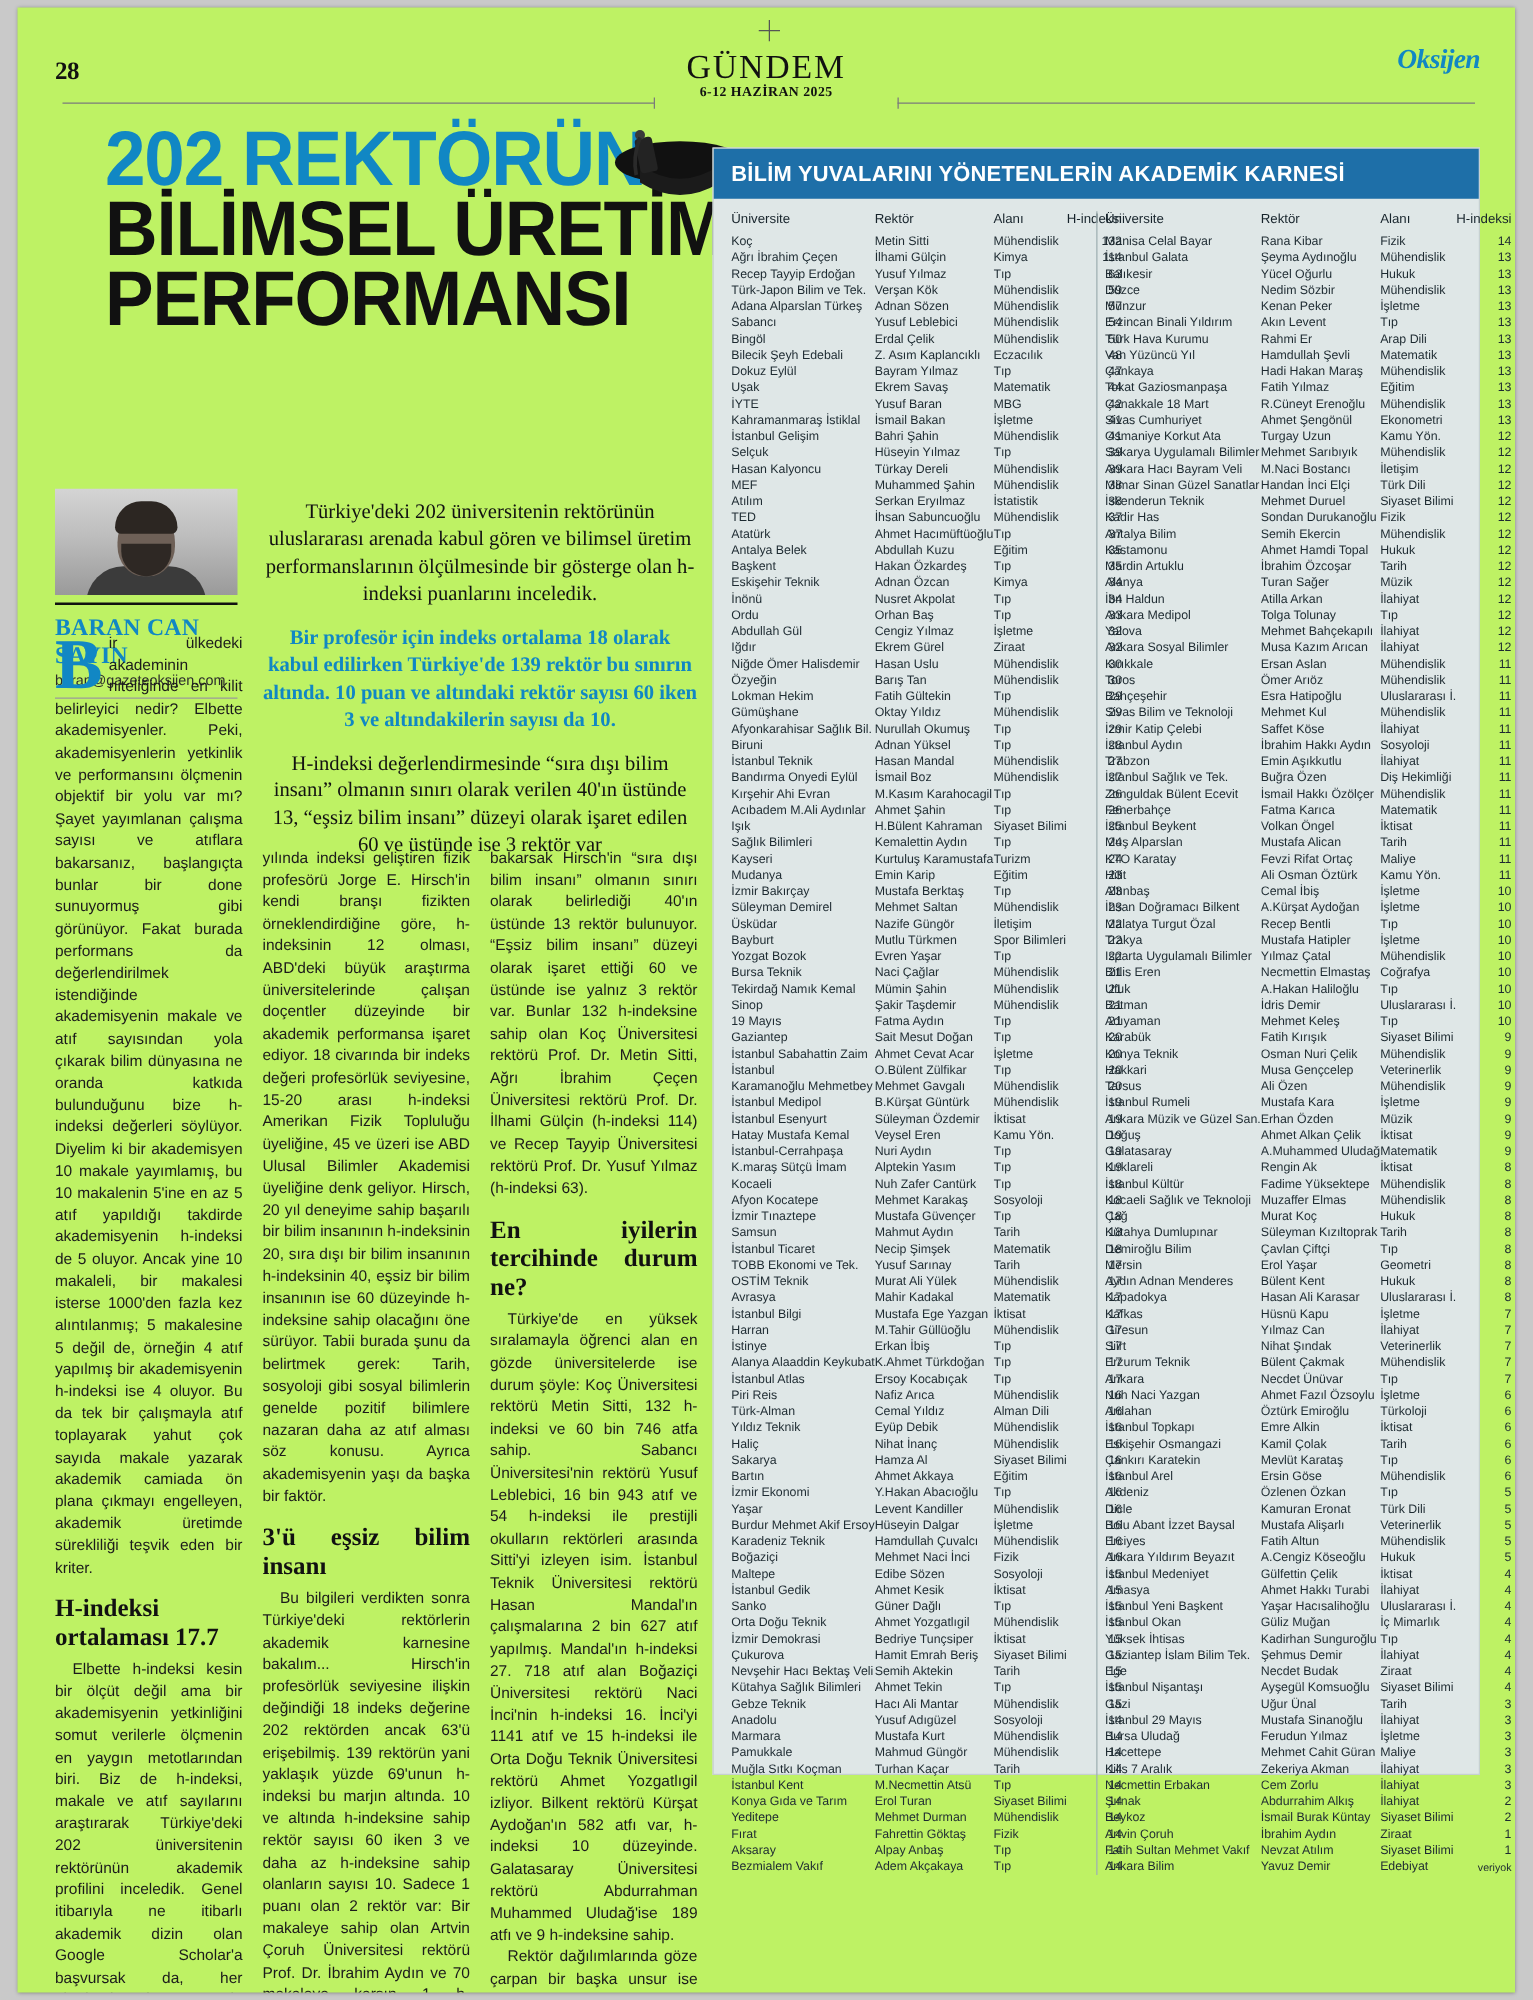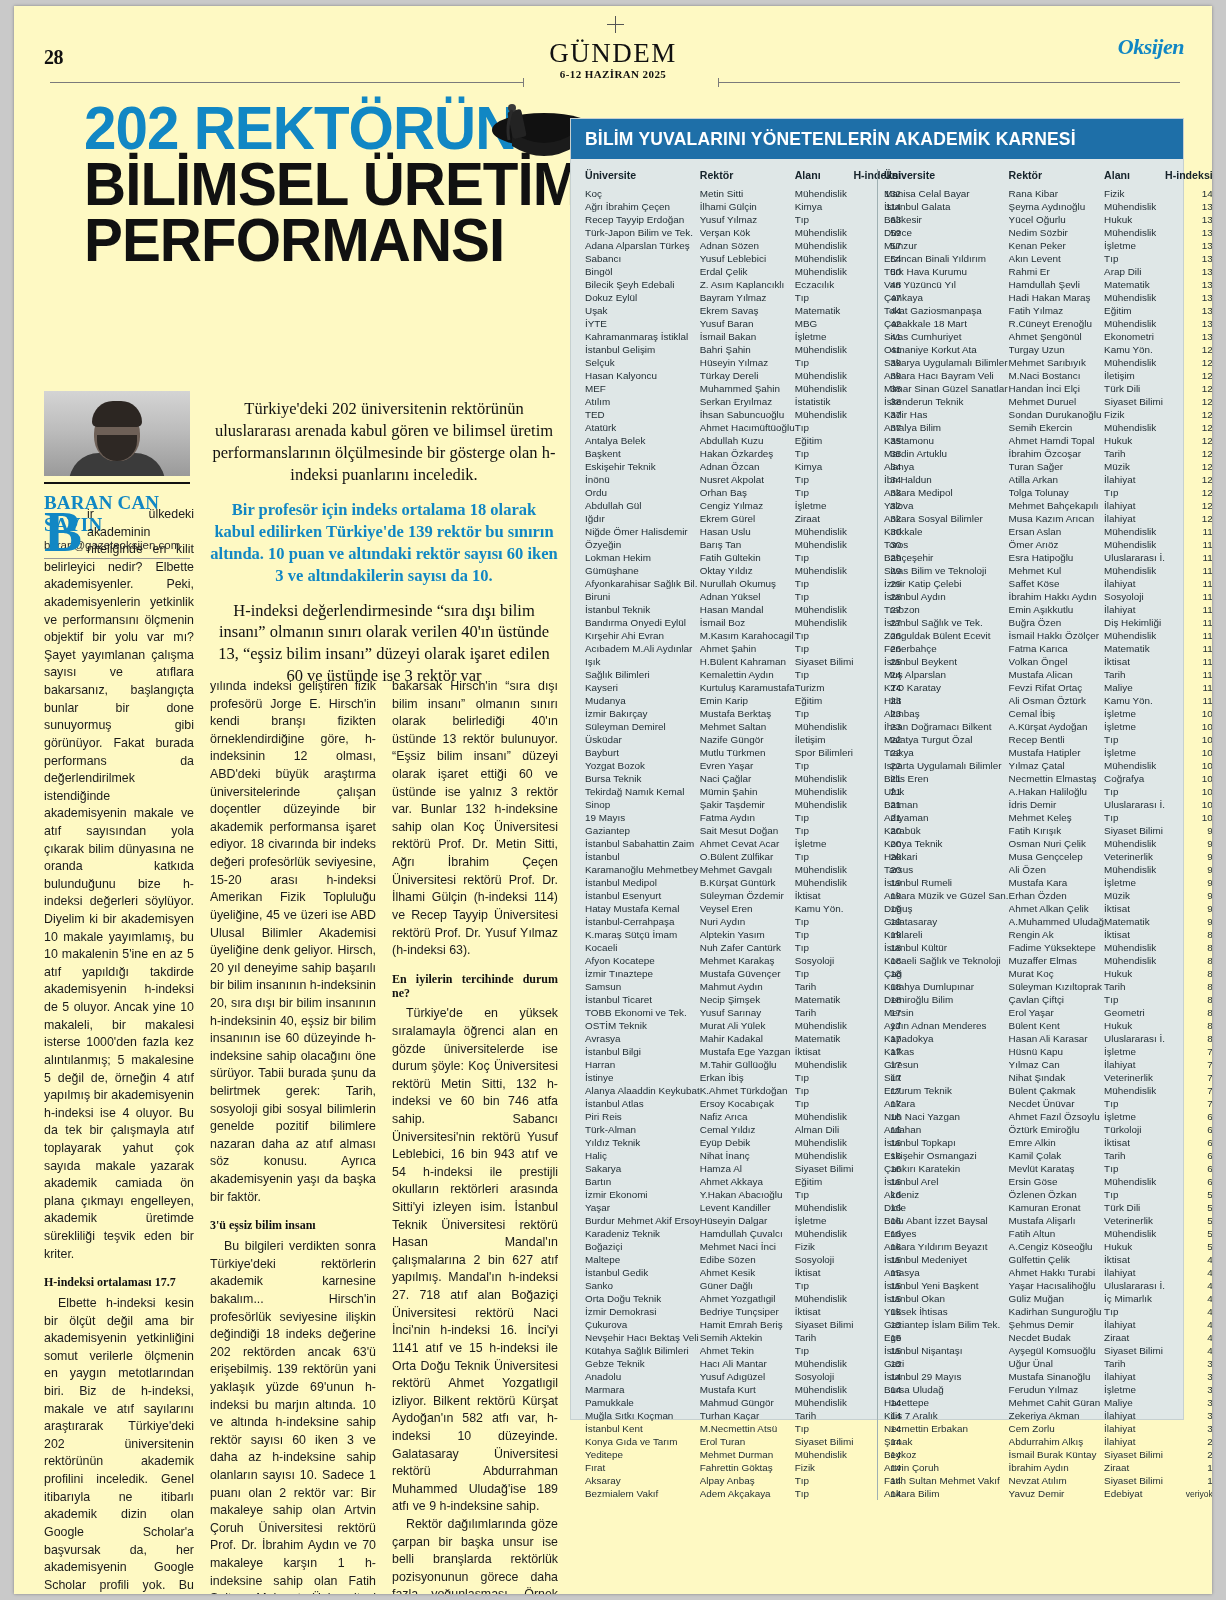--- a/index.html
+++ b/index.html
@@ -6,21 +6,21 @@
   html, body { margin:0; padding:0; }
   body {
     width:1226px; height:1600px;
     background:#c9c9c9;
     font-family:"Liberation Sans", sans-serif;
     overflow:hidden;
   }
   .page {
     position:absolute; left:14px; top:6px;
     width:1198px; height:1588px;
-    background:#fef9c3;
+    background:#bef264;
     box-shadow:0 0 3px rgba(0,0,0,.35);
     overflow:hidden;
   }
   
   .crop-mark {
     position:absolute; left:593px; top:10px;
     width:17px; height:17px;
   }
   .crop-mark:before, .crop-mark:after {
     content:""; position:absolute; background:#555;
@@ -134,21 +134,21 @@
   .col {
     position:absolute;
     font-size:12.4px; line-height:1.42; color:#1b1b1b;
     text-align:justify;
     -webkit-hyphens:auto; hyphens:auto;
   }
   .col p { margin:0 0 0 0; text-indent:14px; }
   .col p.noind { text-indent:0; }
   .col h3 {
     font-family:"Liberation Serif", serif;
-    font-size:12px; font-weight:bold; color:#111;
+    font-size:20px; font-weight:bold; color:#111;
     margin:13px 0 5px 0; line-height:1.15; text-indent:0;
   }
 
   .dropcap {
     float:left; font-family:"Liberation Serif", serif;
     font-size:57px; line-height:.78; font-weight:bold;
     color:#1187c4; margin:4px 5px 0 0;
   }
 
   #col1 { left:30px; top:500px; width:150px; }
@@ -185,21 +185,21 @@
     font-size:17.5px; font-weight:bold; letter-spacing:.2px;
     white-space:nowrap;
   }
   .tables {
     display:flex; padding:10px 8px 8px 8px; gap:0;
   }
   .tcol { width:50%; padding:0 6px; }
   .tcol + .tcol { border-left:1px solid #9fb0b2; }
   table { width:100%; border-collapse:collapse; }
   th {
-    font-size:10.6px; font-weight:bold; color:#16232b;
+    font-size:10.6px; font-weight:normal; color:#16232b;
     text-align:left; padding:0 0 6px 0; white-space:nowrap;margin-left:23px;
   }
   th.num, td.num { text-align:right; padding-right:2px; }
   td {
     font-size:9.9px; color:#1d2a31; padding:1px 0;
     white-space:nowrap; overflow:hidden;
   }
   td.uni { width:42%; }
   td.rek { width:34%; }
   td.ala { width:16%; }

